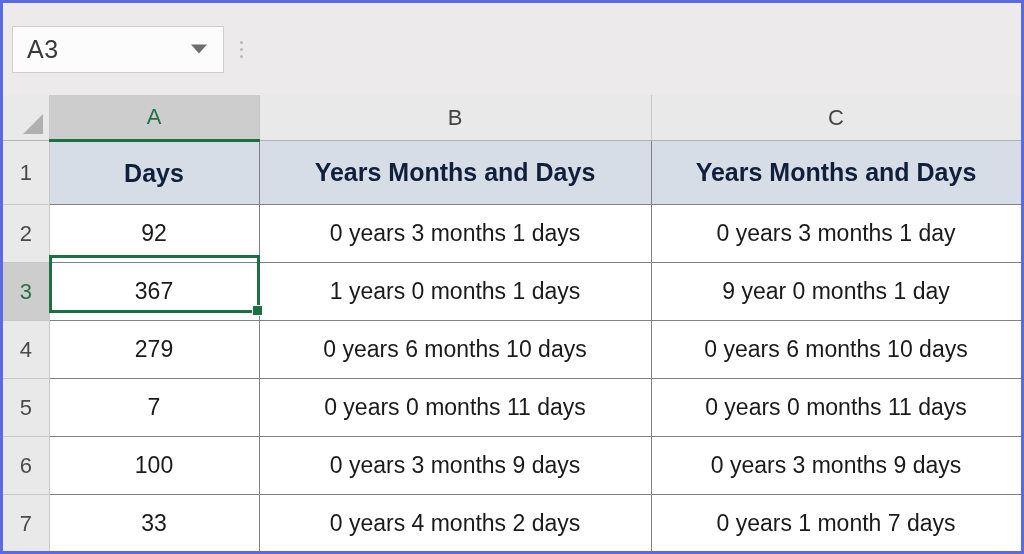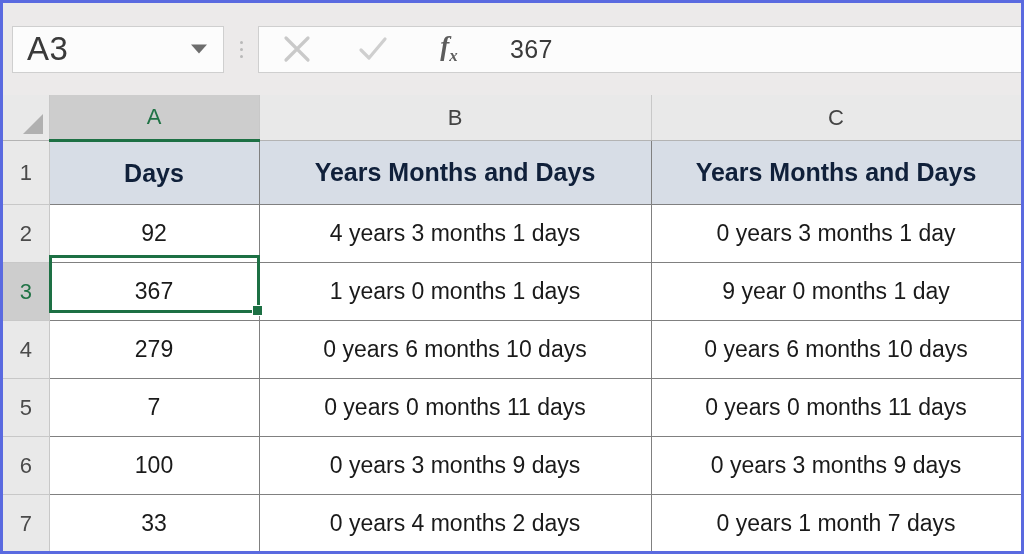--- a/index.html
+++ b/index.html
@@ -35,21 +35,21 @@
     width: 212px;
     height: 47px;
     box-sizing: border-box;
     background: #fcfcfc;
     border: 1px solid #cfcfcf;
     display: flex;
     align-items: center;
     flex: 0 0 auto;
   }
   .name-box-text {
-    font-size: 33px;
+    font-size: 25px;
     color: #3a3a3a;
     padding-left: 14px;
     letter-spacing: 0.5px;
   }
   .name-box-arrow {
     position: absolute;
     right: 16px;
     top: 50%;
     transform: translateY(-50%);
     width: 0; height: 0;
@@ -239,44 +239,20 @@
       <span class="name-box-text">A3</span>
       <span class="name-box-arrow"></span>
     </div>
 
     <div class="dots-sep">
       <i></i>
         <i></i>
         <i></i>
     </div>
 
-    <div class="fbar">
-
-      <div class="fbtn ico-x">
-        <svg width="34" height="34" viewBox="0 0 34 34" aria-hidden="true">
-          <path d="M6 6 L28 28 M28 6 L6 28" stroke="#c9c9c9" stroke-width="3.2" fill="none" stroke-linecap="round"></path>
-        </svg>
-      </div>
-
-      <div class="fbtn ico-check">
-        <svg width="36" height="34" viewBox="0 0 36 34" aria-hidden="true">
-          <path d="M6 18 L14 26 L30 7" stroke="#cfcfcf" stroke-width="3.2" fill="none" stroke-linecap="round" stroke-linejoin="round"></path>
-        </svg>
-      </div>
-
-      <div class="fbtn ico-fx">
-        <span class="fx-label">
-          <span>f</span><sub>x</sub>
-        </span>
-      </div>
-
-      <div class="fbar-divider"></div>
-
-      <div class="fbar-input">367</div>
-    </div>
   </div>
 
   <div class="grid">
     <table class="sheet">
       <colgroup>
         <col class="c-rowhdr">
           <col class="c-a">
           <col class="c-b">
           <col class="c-c">
       </colgroup>
@@ -296,21 +272,21 @@
         <tr class="hdr-row">
           <td class="rowhdr">1</td>
           <td class="cell col-a first-hdr">Days</td>
           <td class="cell">Years Months and Days</td>
           <td class="cell">Years Months and Days</td>
         </tr>
 
         <tr>
           <td class="rowhdr">2</td>
           <td class="cell col-a">92</td>
-          <td class="cell">4 years 3 months 1 days</td>
+          <td class="cell">0 years 3 months 1 days</td>
           <td class="cell">0 years 3 months 1 day</td>
         </tr>
 
         <tr>
           <td class="rowhdr sel-row">3</td>
           <td class="cell col-a">367</td>
           <td class="cell">1 years 0 months 1 days</td>
           <td class="cell">9 year 0 months 1 day</td>
         </tr>
 

